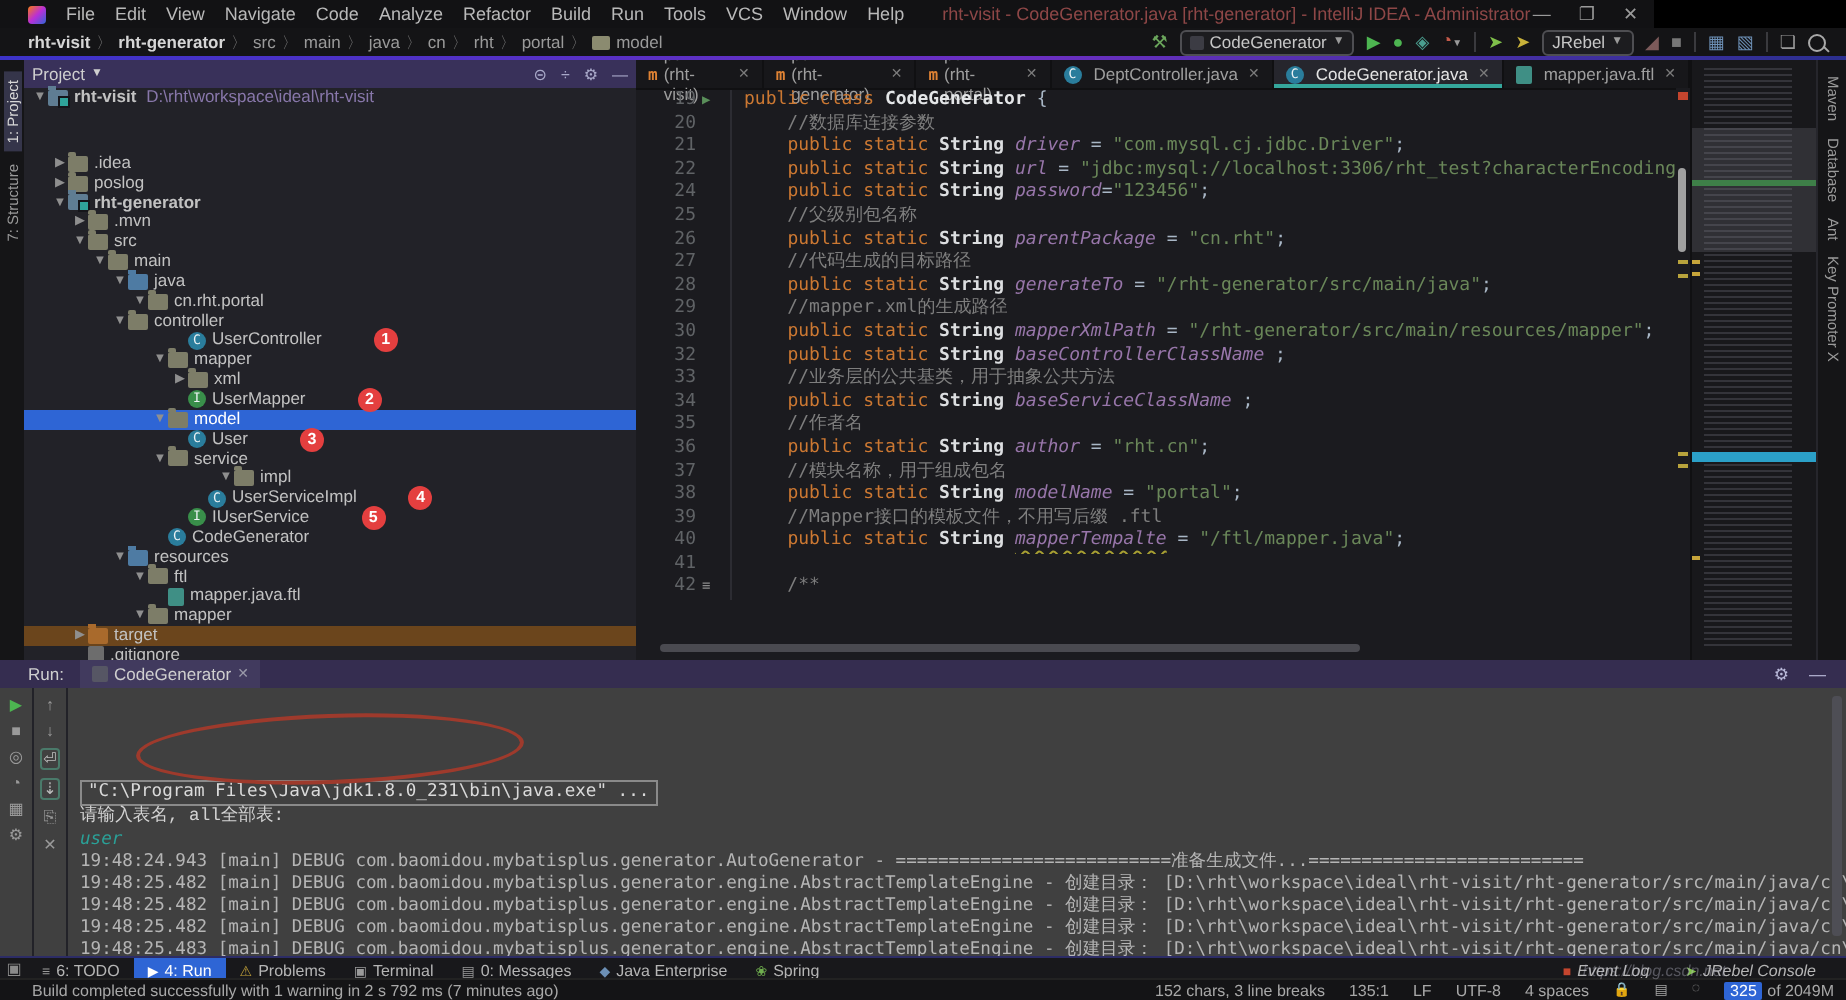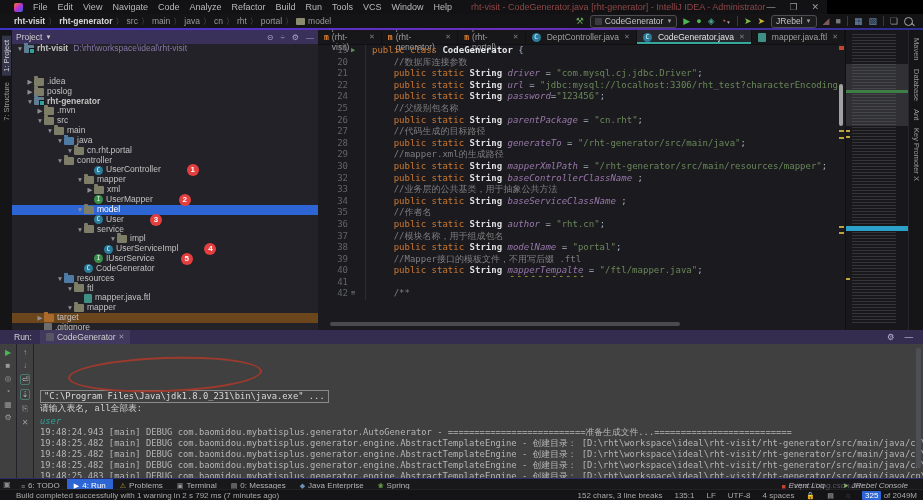--- a/index.html
+++ b/index.html
@@ -119,21 +119,21 @@
   
   #tool-bar{left:0;top:478px;width:923px;height:11px;background:#18181b;border-top:1px solid #2c2c66;
             display:flex;align-items:center;font-size:8px;color:#b5b5b5;}
   .tw-item{display:flex;align-items:flex-end;gap:3px;padding:0 7px;height:11px;}
   .tw-item.active{background:#2e65d5;color:#fff;}
   .tw-ic{font-size:7px;}
   #tool-bar-right{margin-left:auto;display:flex;gap:4px;padding-right:8px;font-style:italic;}
   #status-bar{left:0;top:489px;width:923px;height:11px;background:#141416;display:flex;align-items:center;
               font-size:8px;color:#a8a8a8;border-top:1px solid #222;}
   #status-msg{padding-left:16px;}
-  #status-right{margin-left:auto;display:flex;align-items:center;gap:12px;padding-right:6px;white-space:nowrap;}
+  #status-right{margin-left:auto;display:flex;align-items:flex-start;gap:12px;padding-right:6px;white-space:nowrap;}
   #mem-chip{background:#2e65d5;color:#fff;padding:0 3px;border-radius:1px;}
   #watermark{right:60px;top:481px;color:rgba(190,190,205,.38);font-size:8px;font-style:italic;z-index:9;}
   .mag{display:inline-block;width:7px;height:7px;border:1.2px solid #a9a9a9;border-radius:50%;position:relative;}
   .mag::after{content:"";position:absolute;width:4px;height:1.2px;background:#a9a9a9;transform:rotate(45deg);right:-3px;bottom:-1px;}
 </style>
 </head>
 <body>
 
 <div id="titlebar" class="abs">
   <span id="app-logo"></span>

